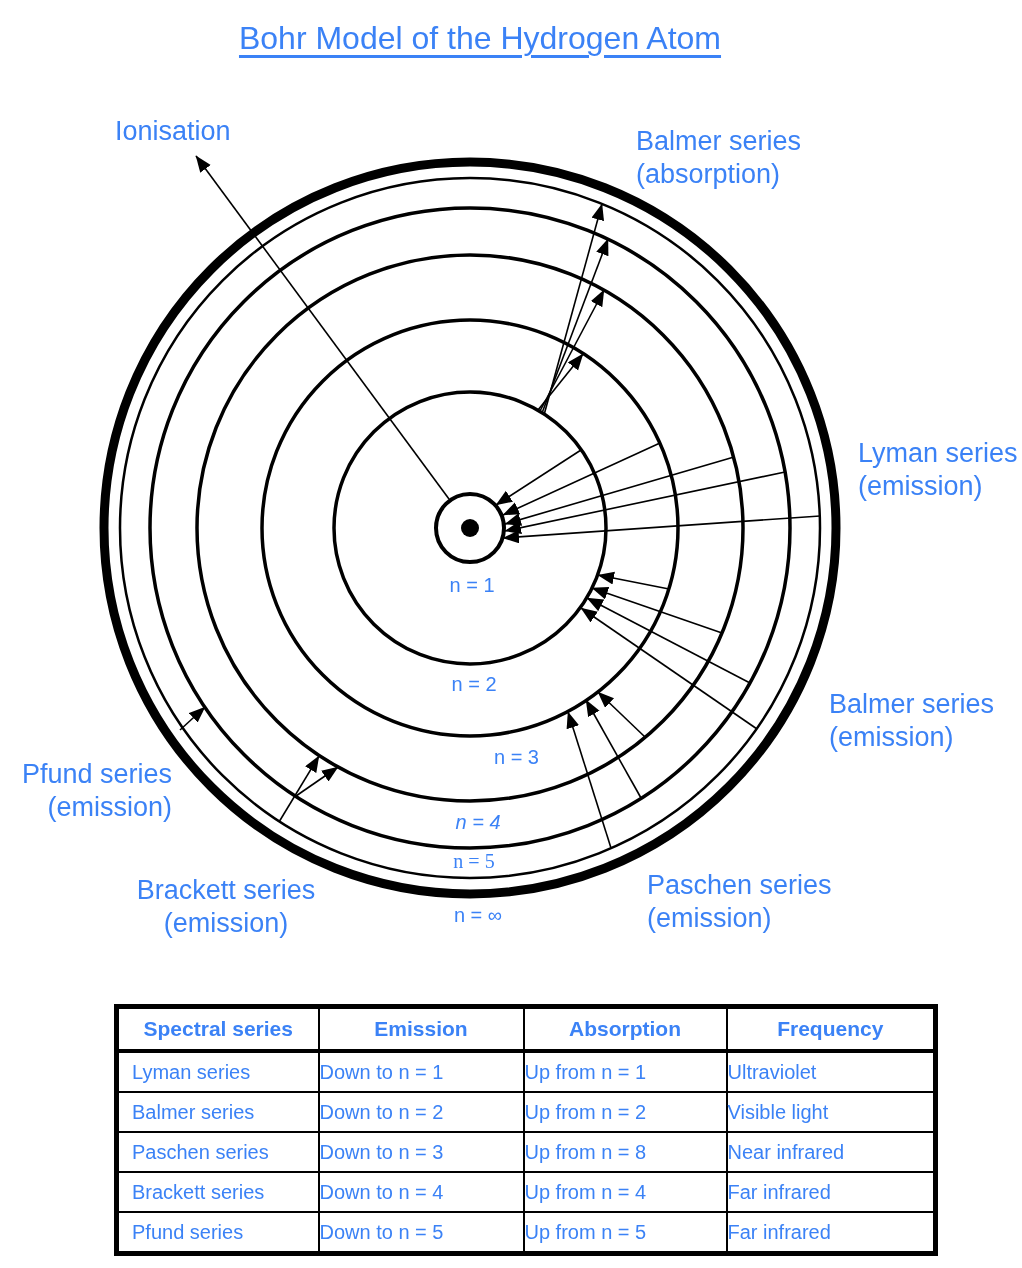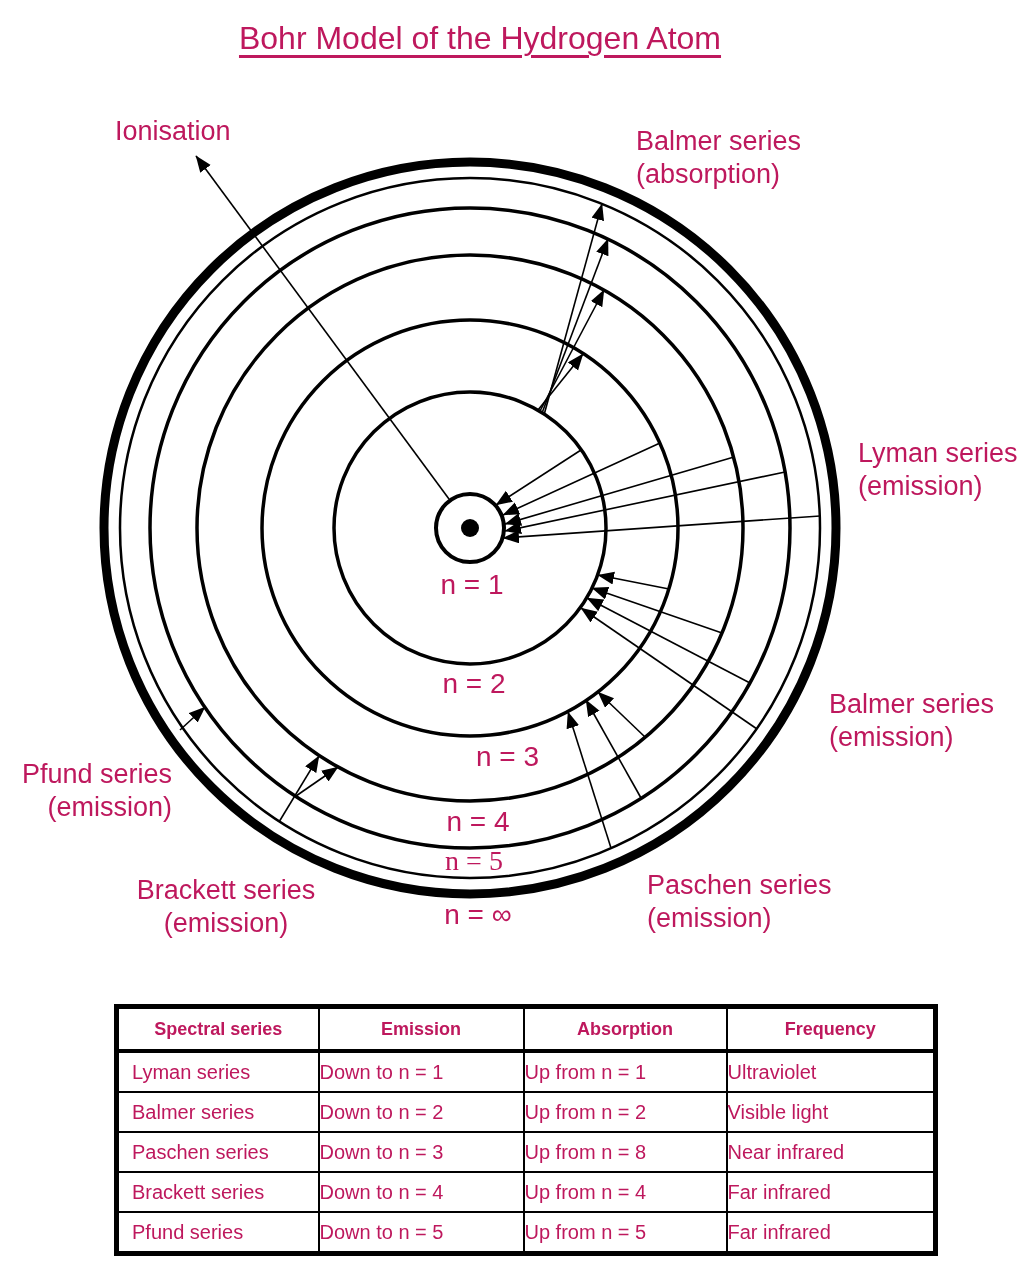--- a/index.html
+++ b/index.html
@@ -1,45 +1,45 @@
 <!DOCTYPE html>
 <html><head>
 <meta charset="utf-8">
 <style>
   html,body { margin:0; padding:0; background:#ffffff; }
   .page {
     position:relative; width:1022px; height:1268px; background:#ffffff;
-    font-family:"Liberation Sans","DejaVu Sans",sans-serif; color:#be185d;
+    font-family:"Liberation Sans","DejaVu Sans",sans-serif; color:#3b82f6;
     overflow:hidden;
   }
   .title {
     position:absolute; top:20px; left:480px; transform:translateX(-50%);
     font-size:32px; font-weight:normal; white-space:nowrap;
   }
   .title .ul {
     text-decoration:underline; text-decoration-thickness:3px; text-underline-offset:6px;
   }
   #orbit-svg { position:absolute; left:0; top:0; }
   .nlabel {
     position:absolute; width:130px; text-align:center;
-    font-size:28px; line-height:26px; white-space:nowrap;
+    font-size:20px; line-height:26px; white-space:nowrap;
   }
   .ann { position:absolute; font-size:27px; line-height:33px; white-space:nowrap; }
   .ann span { display:block; }
   .ann.center { text-align:center; }
   .ann.right  { text-align:right; }
 
   table.spectral {
     position:absolute; left:114px; top:1004px; width:819px;
     border-collapse:collapse; table-layout:fixed;
     border:5px solid #000; background:#fff;
   }
   table.spectral th {
     border-right:2px solid #000; border-bottom:4px solid #000;
-    font-size:18px; font-weight:bold; text-align:center;
+    font-size:21px; font-weight:bold; text-align:center;
     height:40px; padding:0;
   }
   table.spectral td {
     border-right:2px solid #000; border-top:2px solid #000;
     font-size:20px; font-weight:normal; text-align:left;
     height:38px; padding:0;
   }
   table.spectral th:last-child, table.spectral td:last-child { border-right:none; }
   table.spectral td.first { text-align:left; padding-left:13px; }
 </style>
@@ -84,21 +84,21 @@
       <line x1="641" y1="798" x2="586" y2="700" stroke="#000000" stroke-width="1.6" marker-end="url(#arrowhead)"></line>
       <line x1="611" y1="848" x2="568" y2="712" stroke="#000000" stroke-width="1.6" marker-end="url(#arrowhead)"></line>
       <line x1="296" y1="796" x2="338" y2="767" stroke="#000000" stroke-width="1.6" marker-end="url(#arrowhead)"></line>
       <line x1="279" y1="822" x2="319" y2="756" stroke="#000000" stroke-width="1.6" marker-end="url(#arrowhead)"></line>
       <line x1="180" y1="730" x2="205" y2="707" stroke="#000000" stroke-width="1.6" marker-end="url(#arrowhead)"></line>
     </svg>
 
   <div class="nlabel" style="left:407px; top:572px;">n = 1</div>
   <div class="nlabel" style="left:409px; top:671px;">n = 2</div>
   <div class="nlabel" style="left:409px; top:744px;text-align:right;">n = 3</div>
-  <div class="nlabel" style="left:413px; top:809px;">n = 4</div>
+  <div class="nlabel" style="left:413px; top:809px;font-style:italic;">n = 4</div>
   <div class="nlabel" style="left:409px; top:848px;font-family:Liberation Serif, serif;">n = 5</div>
   <div class="nlabel" style="left:413px; top:902px;">n = ∞</div>
 
   <div class="ann" style="left:115px; top:115px;">
     <span>Ionisation</span>
   </div>
 
   <div class="ann" style="left:636px; top:125px;">
     <span>Balmer series</span>
     <span>(absorption)</span>

